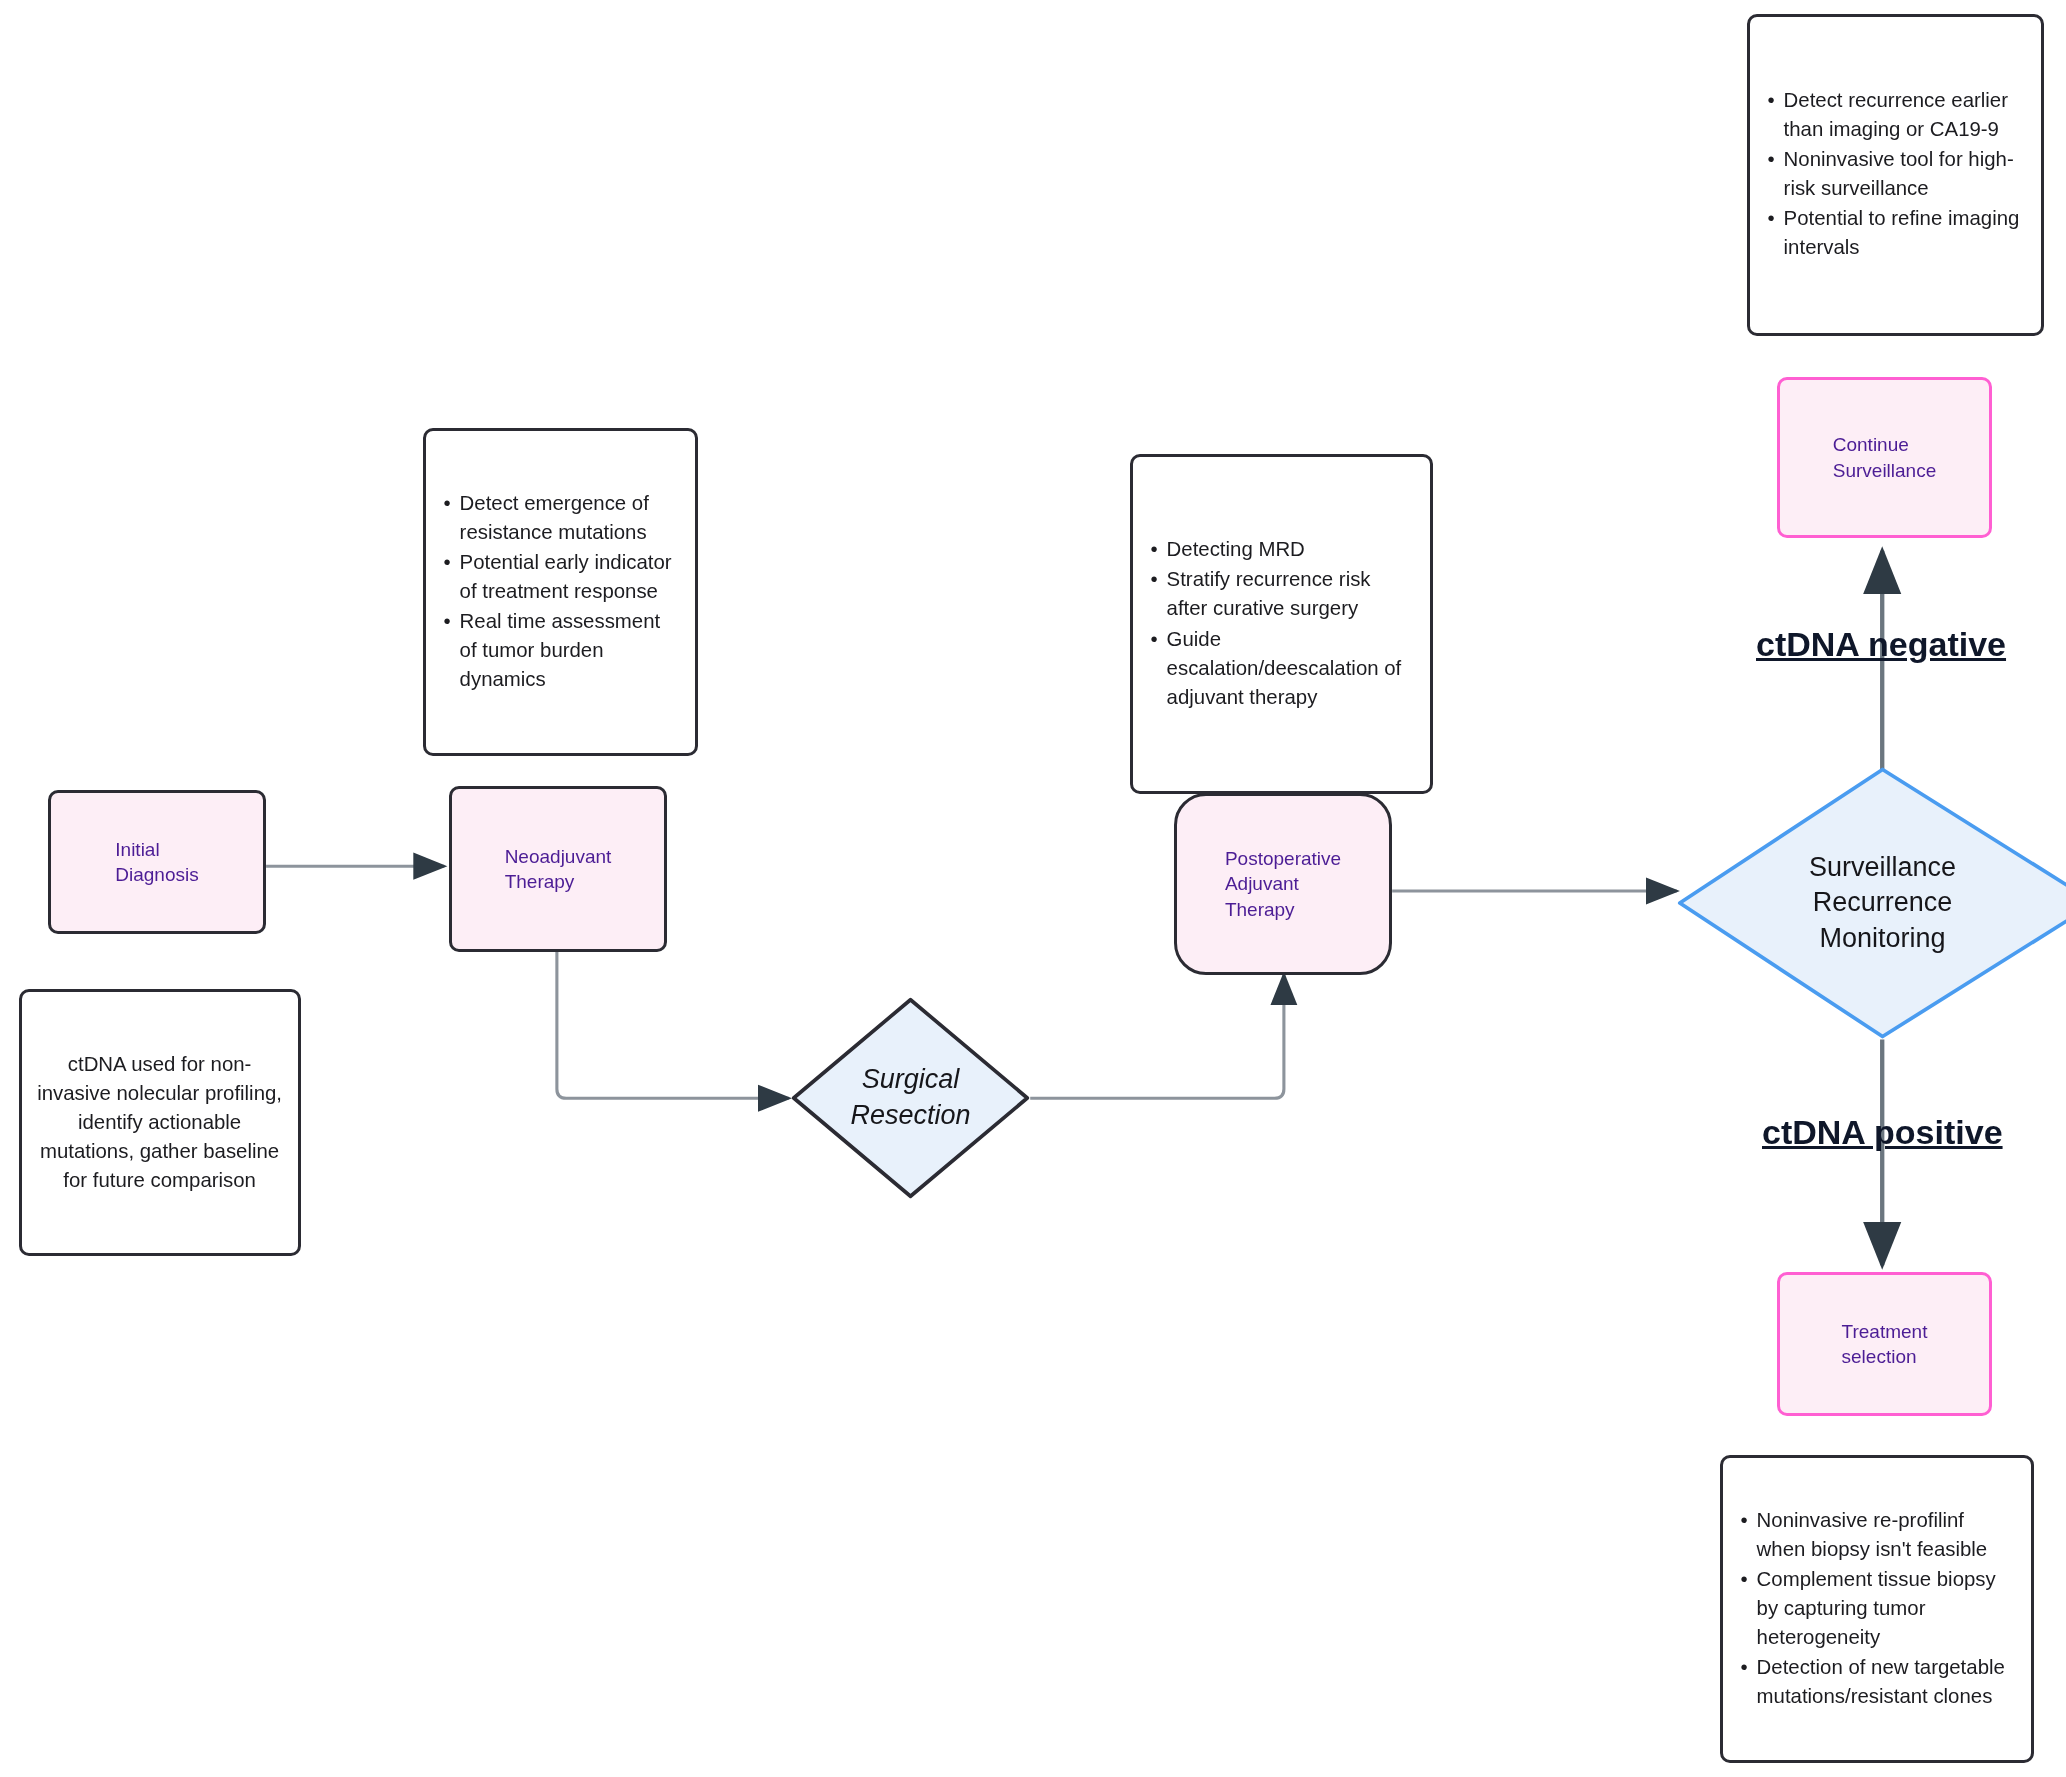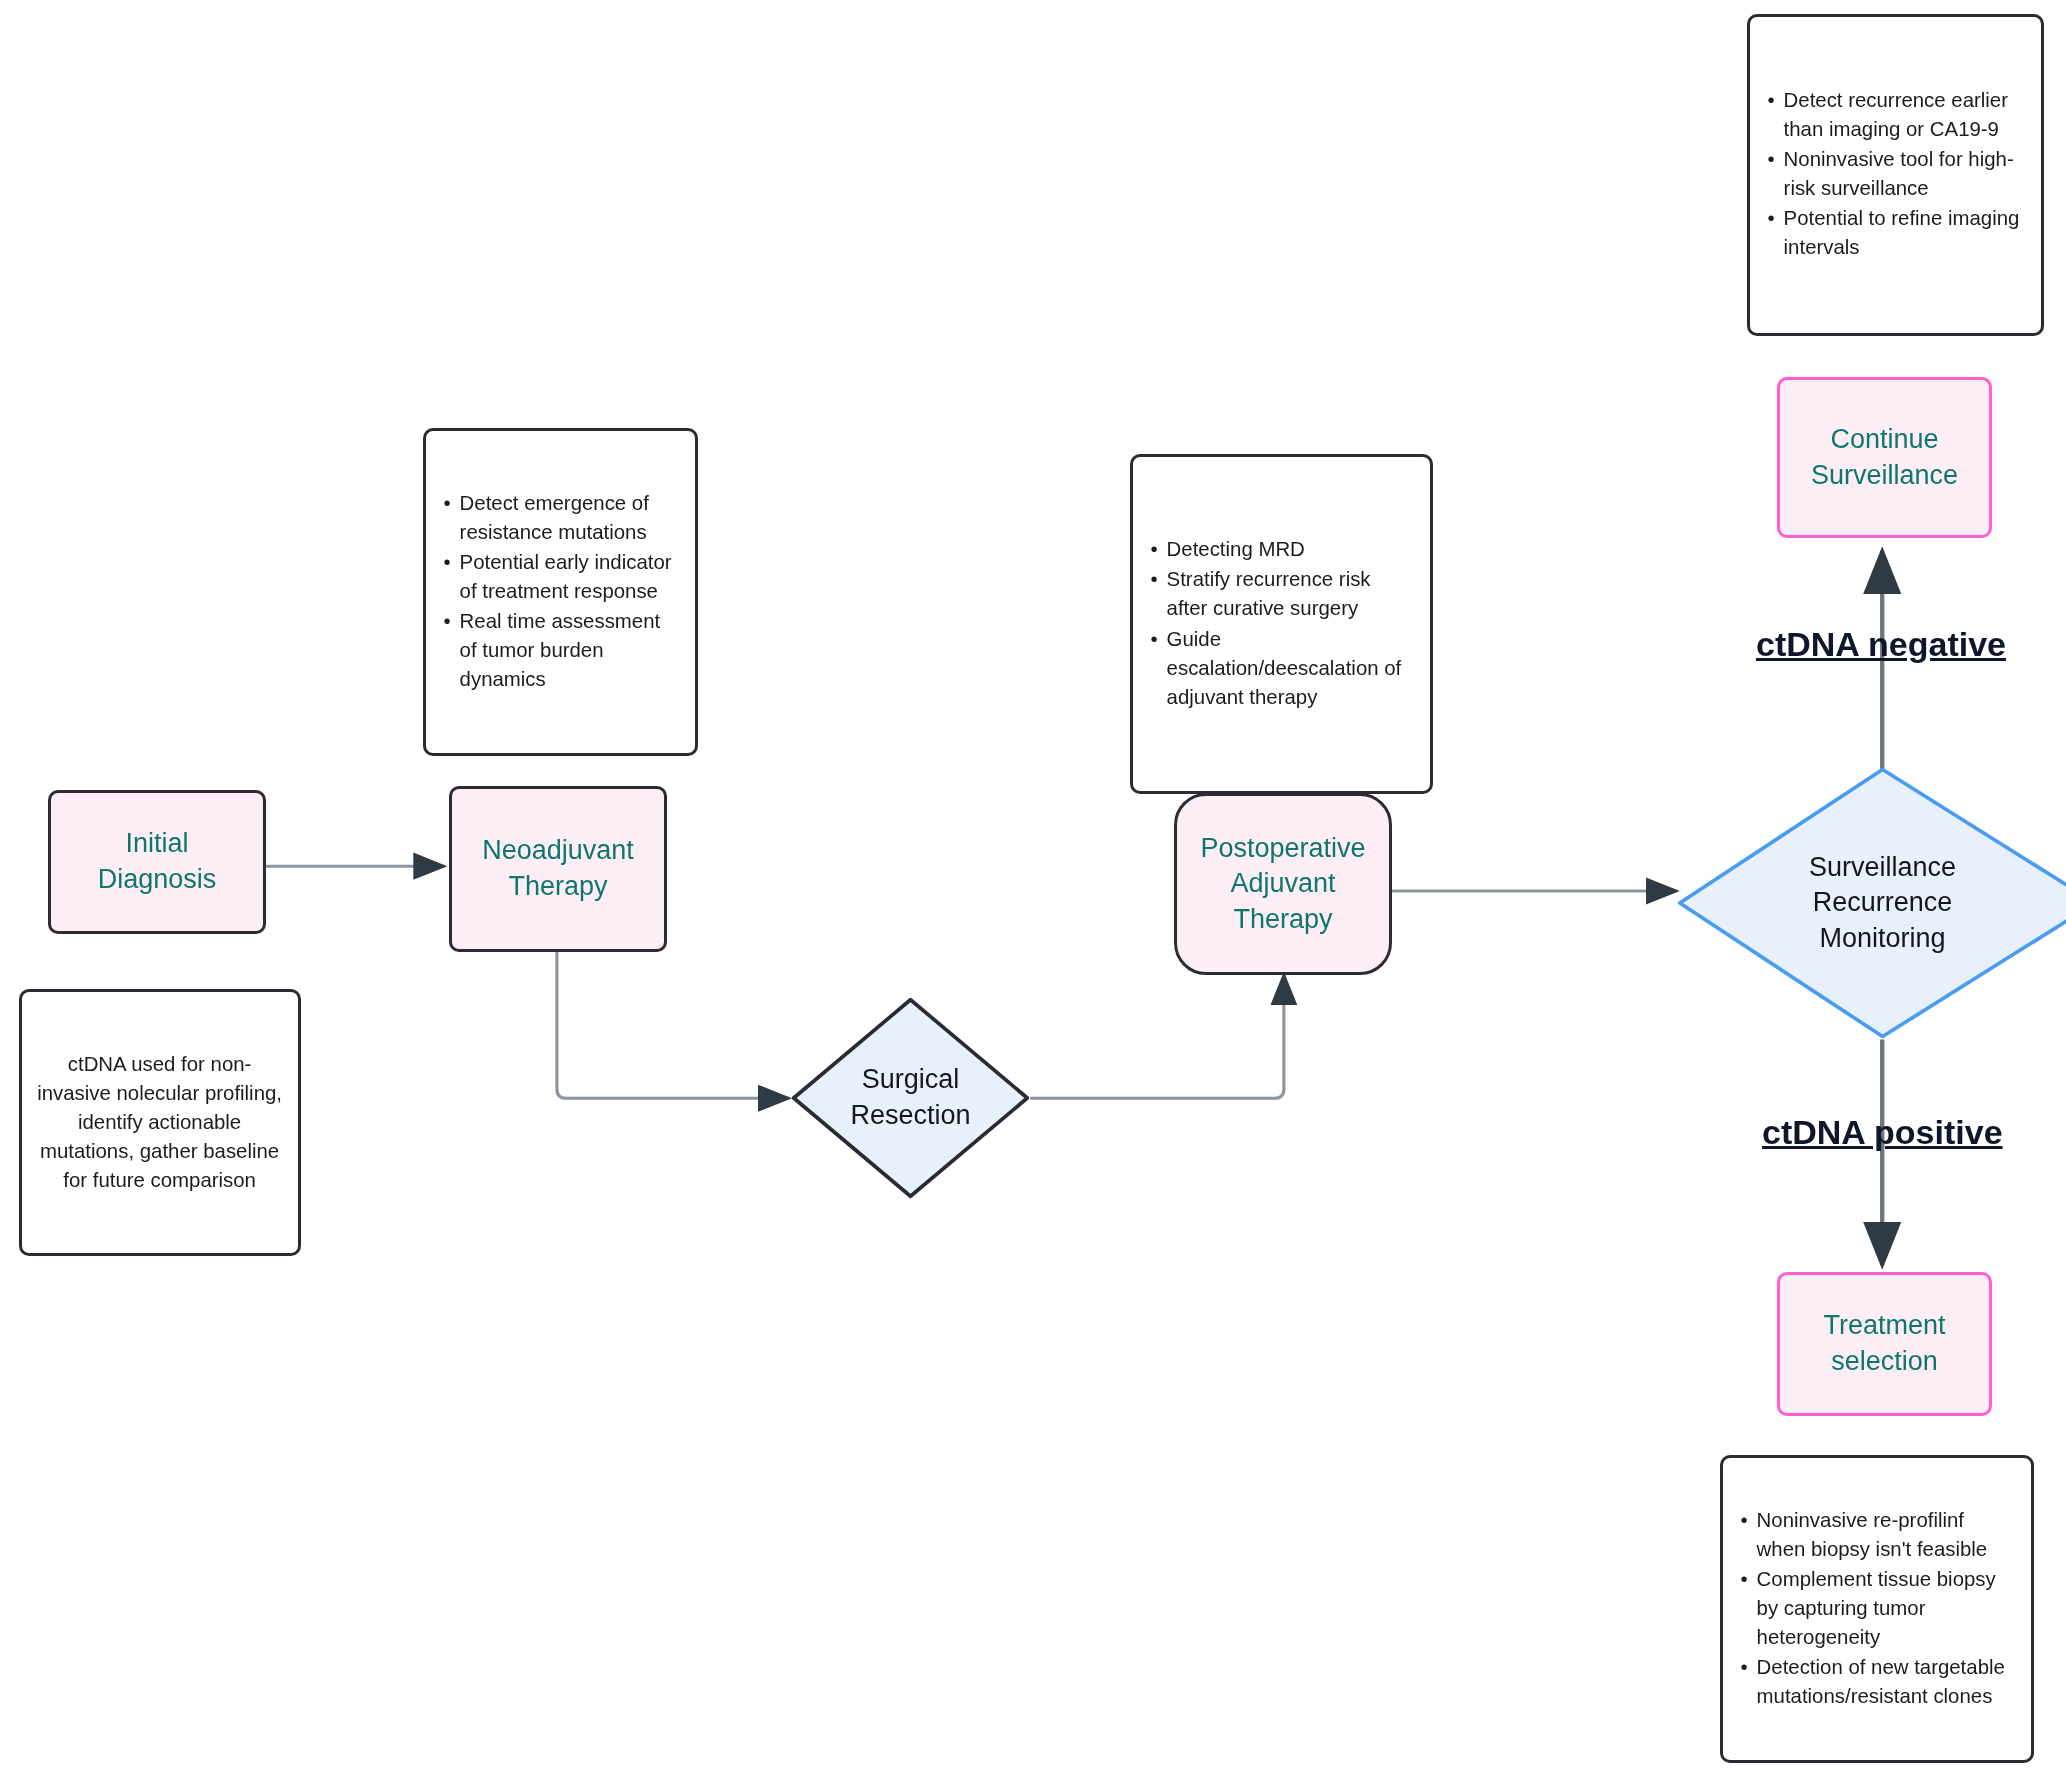--- a/index.html
+++ b/index.html
@@ -19,23 +19,22 @@
   
   .node {
     position: absolute;
     box-sizing: border-box;
     background: #fdeef6;
     border: 3.1px solid #2b2b33;
     border-radius: 10px;
     display: flex;
     align-items: center;
     justify-content: center;
-    text-align: center;
-    color: #0f766e;
-    font-size: 27px;
+    color: #4c1d95;
+    font-size: 19px;
     line-height: 1.32;
     padding: 6.2px 8.7px;
   }
   .node.pink-border {
     border-color: #ff5fd2;
     border-width: 3.7px;
   }
 
   
   .diamond-wrap {
@@ -198,21 +197,21 @@
   <div class="node" style="left:1174px; top:793px; width:218px; height:182px;border-radius:32px;">
     <span style="white-space:pre-line;">Postoperative
 Adjuvant
 Therapy</span>
   </div>
 
   <div class="note" style="left:18.6px; top:989px; width:282px; height:267px;">
     <div class="para">ctDNA used for non-invasive nolecular profiling, identify actionable mutations, gather baseline for future comparison</div>
   </div>
 
-  <div class="diamond-wrap" style="left:790px; top:996px; width:241px; height:204px;">
+  <div class="diamond-wrap" style="left:790px; top:996px; width:241px; height:204px;font-style:italic;">
     <svg width="241" height="204" viewBox="0 0 390 330" xmlns="http://www.w3.org/2000/svg">
       <polygon points="195,6 384,165 195,324 6,165" fill="#e8f1fb" stroke="#2b2b33" stroke-width="6" stroke-linejoin="round"></polygon>
     </svg>
     <div class="diamond-label">
       <span style="white-space:pre-line;">Surgical
 Resection</span>
     </div>
   </div>
 
   <div class="diamond-wrap" style="left:1677px; top:767px; width:421px; height:272px;">

